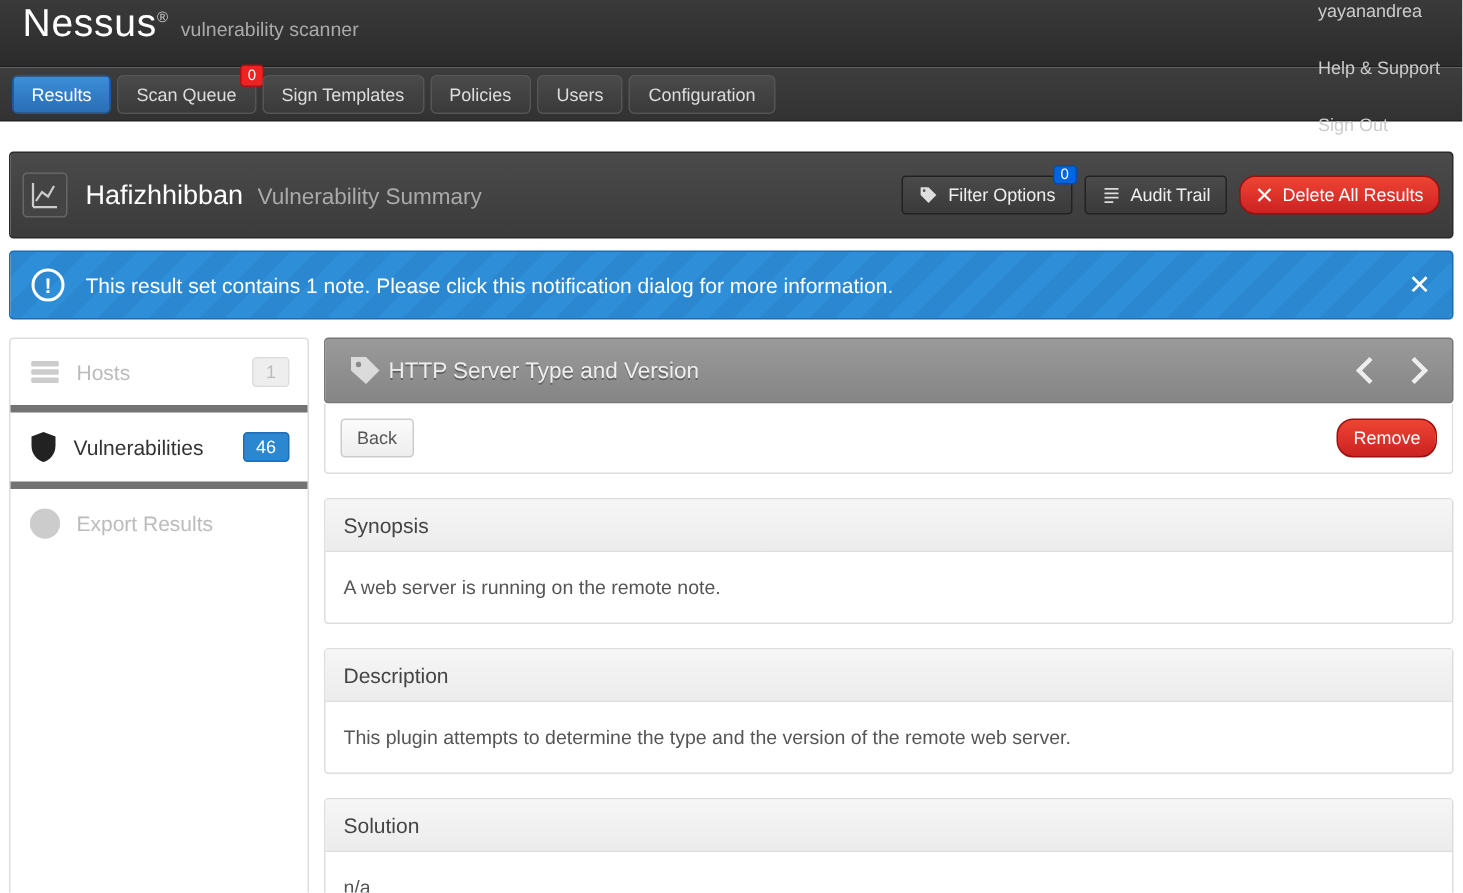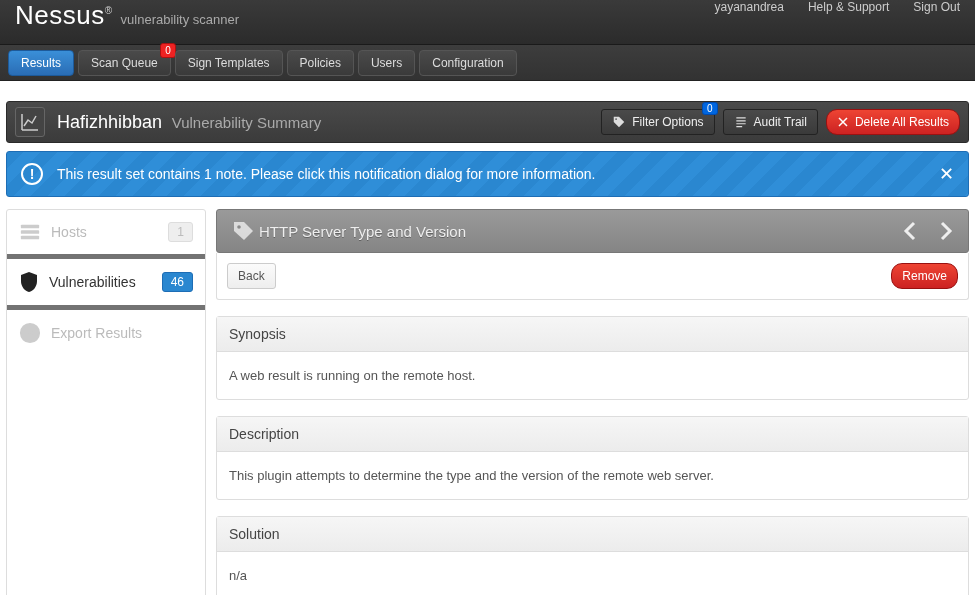--- a/index.html
+++ b/index.html
@@ -3,30 +3,30 @@
 <meta charset="utf-8">
 <style>
 * { margin: 0; padding: 0; box-sizing: border-box; }
 body { font-family: Arial, Helvetica, sans-serif; background: #fff; font-size: 13px; color: #333; width: 975px; height: 595px; overflow: hidden; }
 
 .topbar { background: linear-gradient(#3a3a3a,#2b2b2b); height: 45px; display: flex; justify-content: space-between; padding: 0 15px; border-bottom: 1px solid #1a1a1a; }
 .brand { display: flex; align-items: baseline; gap: 8px; }
 .brand-name { color: #fff; font-size: 26px; font-weight: 300; letter-spacing: 0.5px; }
 .reg { font-size: 10px; vertical-align: super; color:#ccc; }
 .brand-sub { color: #aaa; font-size: 13px; font-weight: 300; }
-.user-links { display: flex; gap: 24px; }
+.user-links { display: flex; gap: 24px; flex-direction: column; }
 .user-links div { color: #ccc; font-size: 12px; cursor: pointer; }
 
 .navbar { background: linear-gradient(#3d3d3d,#323232); height: 36px; display: flex; align-items: center; padding: 0 8px; gap: 4px; border-bottom: 1px solid #222; }
 .nav-item { position: relative; color: #ddd; font-size: 12px; padding: 5px 12px; border-radius: 4px; border: 1px solid transparent; cursor: pointer; }
 .nav-item.active { background: linear-gradient(#3a8fd8,#2a6db5); border: 1px solid #1d5a9a; color:#fff; }
 .nav-item:not(.active) { border: 1px solid #555; background: linear-gradient(#4a4a4a,#3a3a3a); }
 .nav-badge { position: absolute; top:-8px; right:-6px; background:#e22; color:#fff; font-size:10px; padding:1px 4px; border-radius:3px; border:1px solid #a11; }
 
-.page-header { margin: 20px 6px 0 6px; background: linear-gradient(#4a4a4a,#3b3b3b); border:1px solid #2a2a2a; border-radius: 3px; height: 42px; display:flex; align-items:center; justify-content:space-between; padding: 0 8px; }
+.page-header { margin: 20px 6px 0 6px; background: linear-gradient(#4a4a4a,#3b3b3b); border:1px solid #2a2a2a; border-radius: 3px; height: 58px; display:flex; align-items:center; justify-content:space-between; padding: 0 8px; }
 .ph-left { display:flex; align-items:center; gap: 12px; }
 .ph-icon { width:30px; height:30px; display:flex; align-items:center; justify-content:center; border:1px solid #666; border-radius:3px; background:#444; }
 .ph-title { color:#fff; font-size:18px; font-weight:400; }
 .ph-sub { color:#aaa; font-size:15px; font-weight:300; margin-left:6px; }
 .ph-right { display:flex; gap:8px; }
 .btn { display:inline-flex; align-items:center; gap:6px; padding:5px 10px; border-radius:3px; font-size:12px; cursor:pointer; border:1px solid; position:relative; }
 .btn-dark { background:linear-gradient(#4a4a4a,#3a3a3a); border-color:#222; color:#eee; }
 .btn-red { background:linear-gradient(#e43,#c22); border-color:#911; color:#fff;border-radius:11px; }
 .btn-blue-badge { position:absolute; top:-8px; right:-4px; background:#0066e0; color:#fff; font-size:10px; padding:0 4px; border-radius:3px; border:1px solid #004bb0; }
 
@@ -187,21 +187,21 @@
       </div>
     </div>
 
     <div class="row-actions">
       <div class="btn btn-light">Back</div>
       <div class="btn btn-red">Remove</div>
     </div>
 
     <div class="panel">
       <div class="panel-head">Synopsis</div>
-      <div class="panel-body">A web result is running on the remote host.</div>
+      <div class="panel-body">A web server is running on the remote note.</div>
     </div>
 
     <div class="panel">
       <div class="panel-head">Description</div>
       <div class="panel-body">This plugin attempts to determine the type and the version of the remote web server.</div>
     </div>
 
     <div class="panel">
       <div class="panel-head">Solution</div>
       <div class="panel-body">n/a</div>

